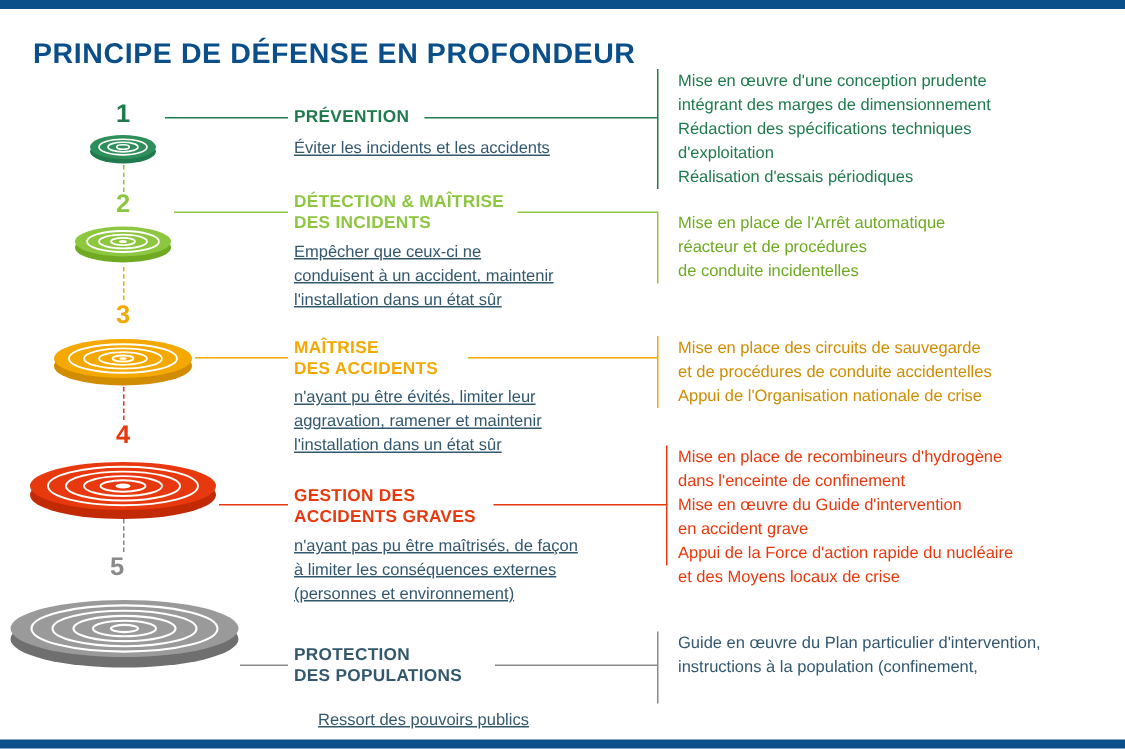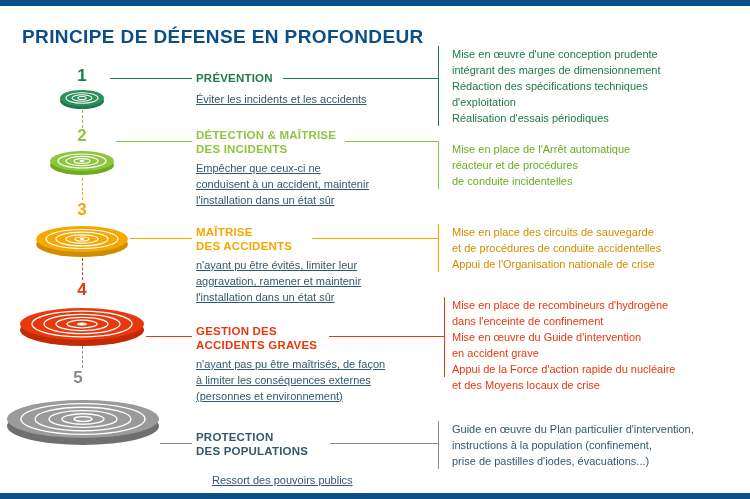--- a/index.html
+++ b/index.html
@@ -267,17 +267,16 @@
       <div>PROTECTION</div>
       <div>DES POPULATIONS</div>
     </div>
     <div class="desc" style="left:196px; top:467px; width:235px;margin-left:16px;">
       <div>Ressort des pouvoirs publics</div>
     </div>
 
     <div class="actions" style="top:416px; color:#33586e;">
       <div>Guide en œuvre du Plan particulier d'intervention,</div>
       <div>instructions à la population (confinement,</div>
-      <div>prise de pastilles d'iodes, évacuations...)</div>
     </div>
   </div>
 
 </div>
 
 </body></html>

